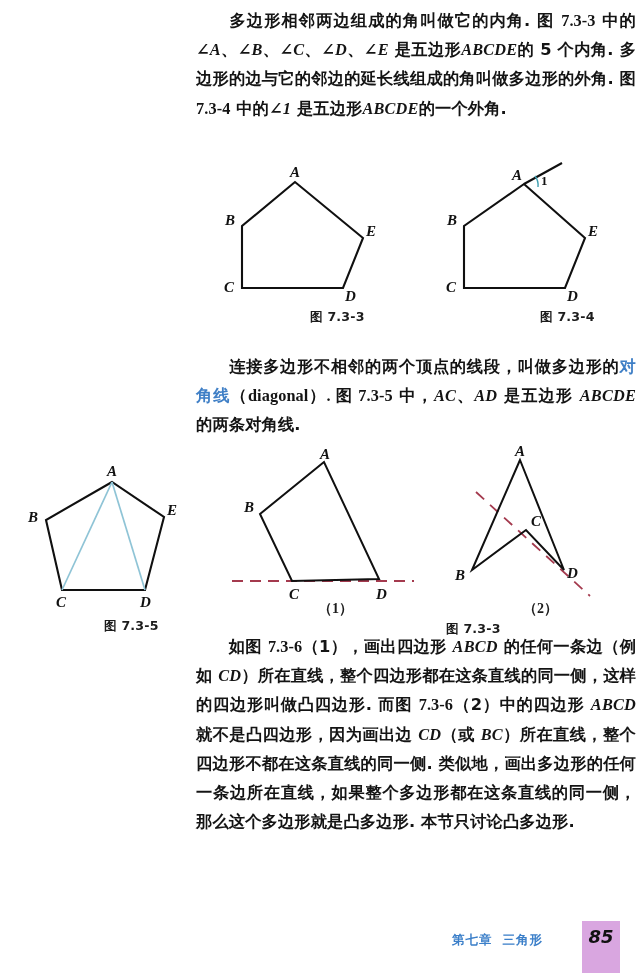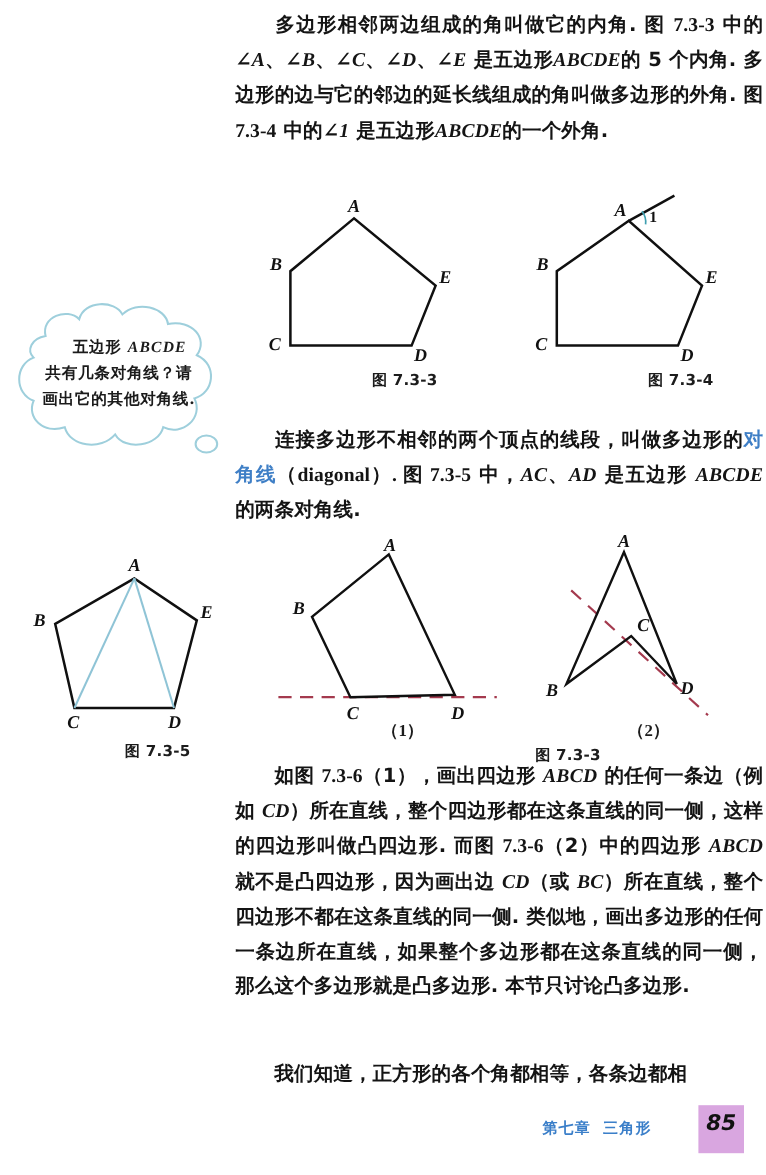--- a/index.html
+++ b/index.html
@@ -142,21 +142,21 @@
     color: #3b7fc9;
     letter-spacing: 1px;
     white-space: nowrap;
   }
   #footer-chapter .sep { display: inline-block; width: 10px; }
   #page-number-box {
     position: absolute;
     left: 582px;
     top: 921px;
     width: 38px;
-    height: 40px;
+    height: 52px;
     background: #d9a6e0;
   }
   #page-number-box .pn {
     position: absolute;
     left: 0; right: 0;
     top: 5px;
     text-align: center;
     font-family: "DejaVu Sans", "Liberation Sans", sans-serif;
     font-size: 18px;
     font-weight: 700;
@@ -193,44 +193,20 @@
       <text class="vlabel" x="72" y="20">A</text>
       <text class="vlabel-sm" x="101" y="25">1</text>
       <text class="vlabel" x="7" y="65">B</text>
       <text class="vlabel" x="6" y="132">C</text>
       <text class="vlabel" x="127" y="141">D</text>
       <text class="vlabel" x="148" y="76">E</text>
     </svg>
   </div>
   <div class="caption" id="cap734">图 7.3-4</div>
 
-  <div id="bubble">
-    <svg width="188" height="142" viewBox="0 0 188 142">
-      <g fill="#ffffff" stroke="#9ecfdc" stroke-width="1.7">
-        <path d="M 34 38
-                 C 30 22, 52 14, 62 24
-                 C 66 8, 92 8, 98 20
-                 C 110 8, 134 14, 136 28
-                 C 156 24, 170 40, 160 54
-                 C 178 62, 174 86, 158 90
-                 C 166 106, 148 122, 132 114
-                 C 128 130, 100 134, 92 120
-                 C 80 134, 54 130, 50 114
-                 C 32 120, 18 106, 24 92
-                 C 8 86, 8 62, 24 56
-                 C 18 50, 22 40, 34 38 Z"></path>
-        <ellipse cx="168" cy="128" rx="9" ry="7"></ellipse>
-      </g>
-    </svg>
-    <div class="bubble-text">
-      <span class="ind2"></span><span>五边形</span> <span class="math">ABCDE</span><br>
-      <span>共有几条对角线？请</span><br>
-      <span>画出它的其他对角线.</span>
-    </div>
-  </div>
 
   <div class="para" id="para-diag">
     <span class="ind"></span><span>连接多边形不相邻的两个顶点的线段，叫做多边形的</span><span class="term-blue">对角线</span><span class="num">（diagonal）. 图 </span><span class="num">7.3-5</span><span> 中，</span><span class="math">AC</span><span>、</span><span class="math">AD</span><span> 是五边形 </span><span class="math">ABCDE</span><span> 的两条对角线.</span>
   </div>
 
   <div class="fig" id="fig735">
     <svg width="185" height="160" viewBox="0 0 185 160">
       <polygon points="98,22 32,60 48,130 131,130 150,57" fill="none" stroke="#101010" stroke-width="2.1" stroke-linejoin="miter"></polygon>
       <line x1="98" y1="22" x2="48" y2="130" stroke="#8fc4d6" stroke-width="1.7"></line>
       <line x1="98" y1="22" x2="131" y2="130" stroke="#8fc4d6" stroke-width="1.7"></line>
@@ -265,23 +241,20 @@
       <text class="vlabel" x="129" y="132">D</text>
     </svg>
   </div>
   <div class="subcaption" id="sub736b">（2）</div>
   <div class="caption" id="cap736">图 7.3-3</div>
 
   <div class="para" id="para-convex">
     <span class="ind"></span><span>如图 </span><span class="num">7.3-6</span><span>（1），画出四边形 </span><span class="math">ABCD</span><span> 的任何一条边（例如 </span><span class="math">CD</span><span>）所在直线，整个四边形都在这条直线的同一侧，这样的四边形叫做凸四边形. 而图 </span><span class="num">7.3-6</span><span>（2）中的四边形 </span><span class="math">ABCD</span><span> 就不是凸四边形，因为画出边 </span><span class="math">CD</span><span>（或 </span><span class="math">BC</span><span>）所在直线，整个四边形不都在这条直线的同一侧. 类似地，画出多边形的任何一条边所在直线，如果整个多边形都在这条直线的同一侧，那么这个多边形就是凸多边形. 本节只讨论凸多边形.</span>
   </div>
 
-  <div class="para" id="para-last">
-    <span class="ind"></span><span>我们知道，正方形的各个角都相等，各条边都相</span>
-  </div>
 
   <div id="footer-chapter">
     <span>第七章</span><span class="sep"></span><span>三角形</span>
   </div>
   <div id="page-number-box">
     <div class="pn">85</div>
   </div>
 
 </div>
 

